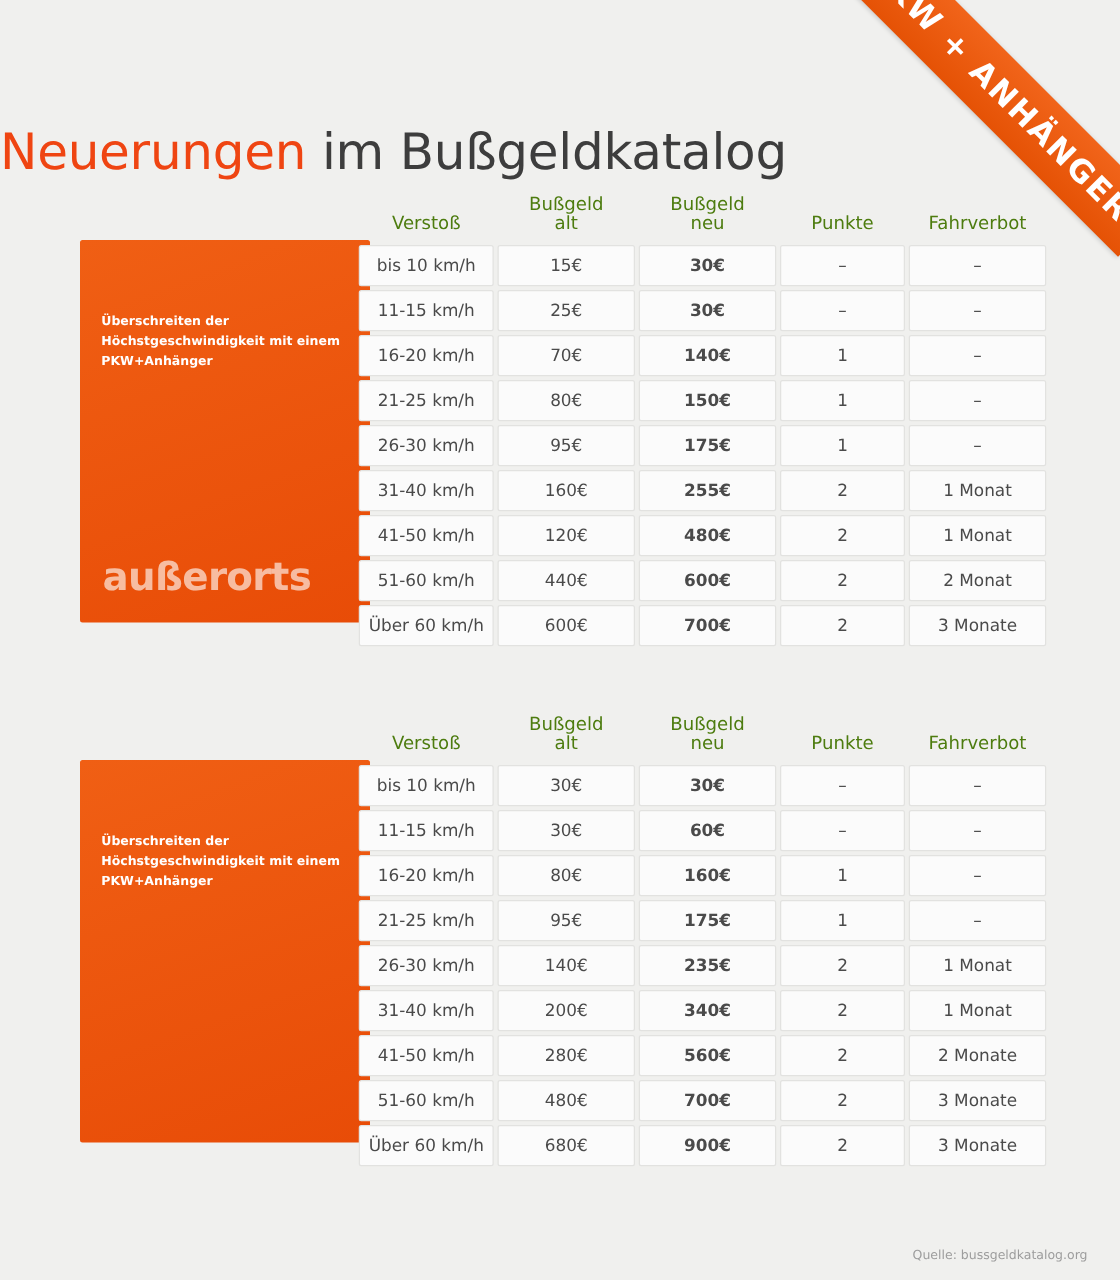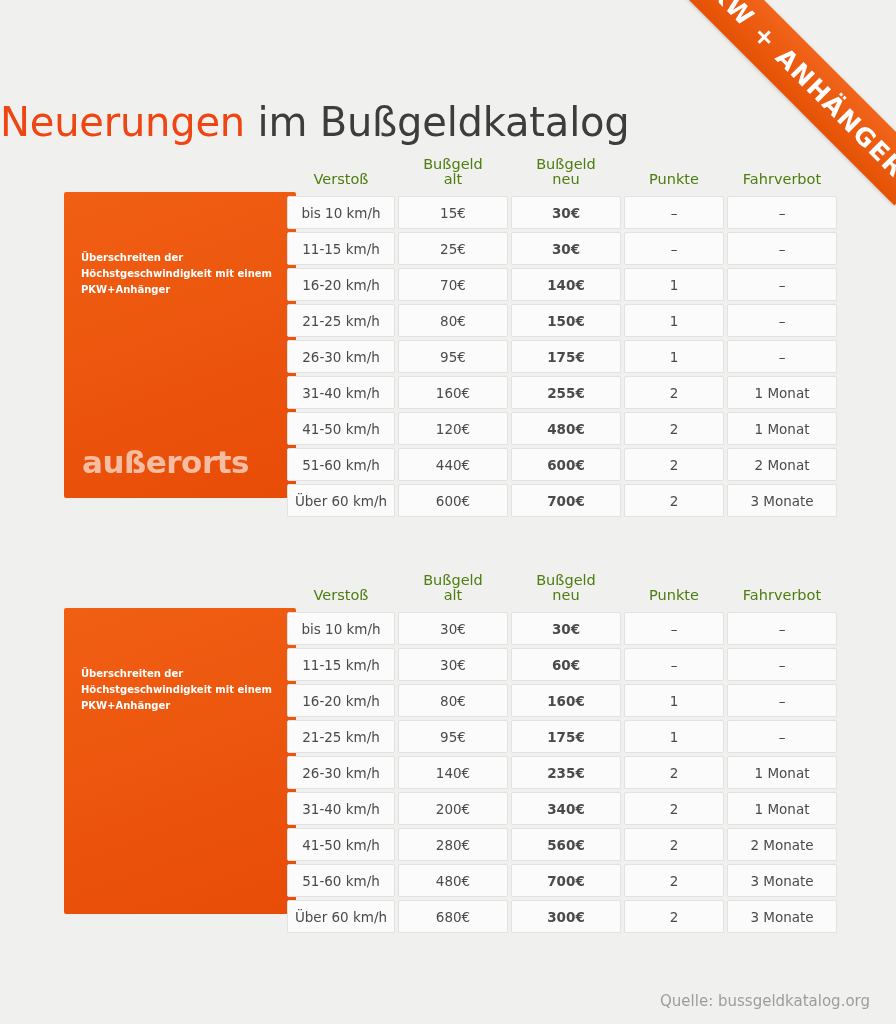--- a/index.html
+++ b/index.html
@@ -123,21 +123,21 @@
   .c-neu      { width: 110px; }
   .c-punkte   { width: 100px; }
   .c-verbot   { width: 110px; }
   td.neu { color: #ee4612; font-weight: bold; }
 
   
   .source {
     position: absolute;
     right: 26px;
     bottom: 14px;
-    font-size: 15px;
+    font-size: 10px;
     color: #9d9d9d;
   }
 </style>
 </head>
 <body>
 
 <div class="ribbon-wrap">
   <div class="ribbon">PKW + ANHÄNGER</div>
 </div>
 
@@ -294,21 +294,21 @@
         <tr>
           <td class="c-verstoss">51-60 km/h</td>
           <td class="c-alt">480€</td>
           <td class="c-neu neu">700€</td>
           <td class="c-punkte">2</td>
           <td class="c-verbot">3 Monate</td>
         </tr>
         <tr>
           <td class="c-verstoss">Über 60 km/h</td>
           <td class="c-alt">680€</td>
-          <td class="c-neu neu">300€</td>
+          <td class="c-neu neu">900€</td>
           <td class="c-punkte">2</td>
           <td class="c-verbot">3 Monate</td>
         </tr>
       </tbody>
     </table>
   </div>
 
 <div class="source">Quelle: bussgeldkatalog.org</div>
 
 </body></html>

